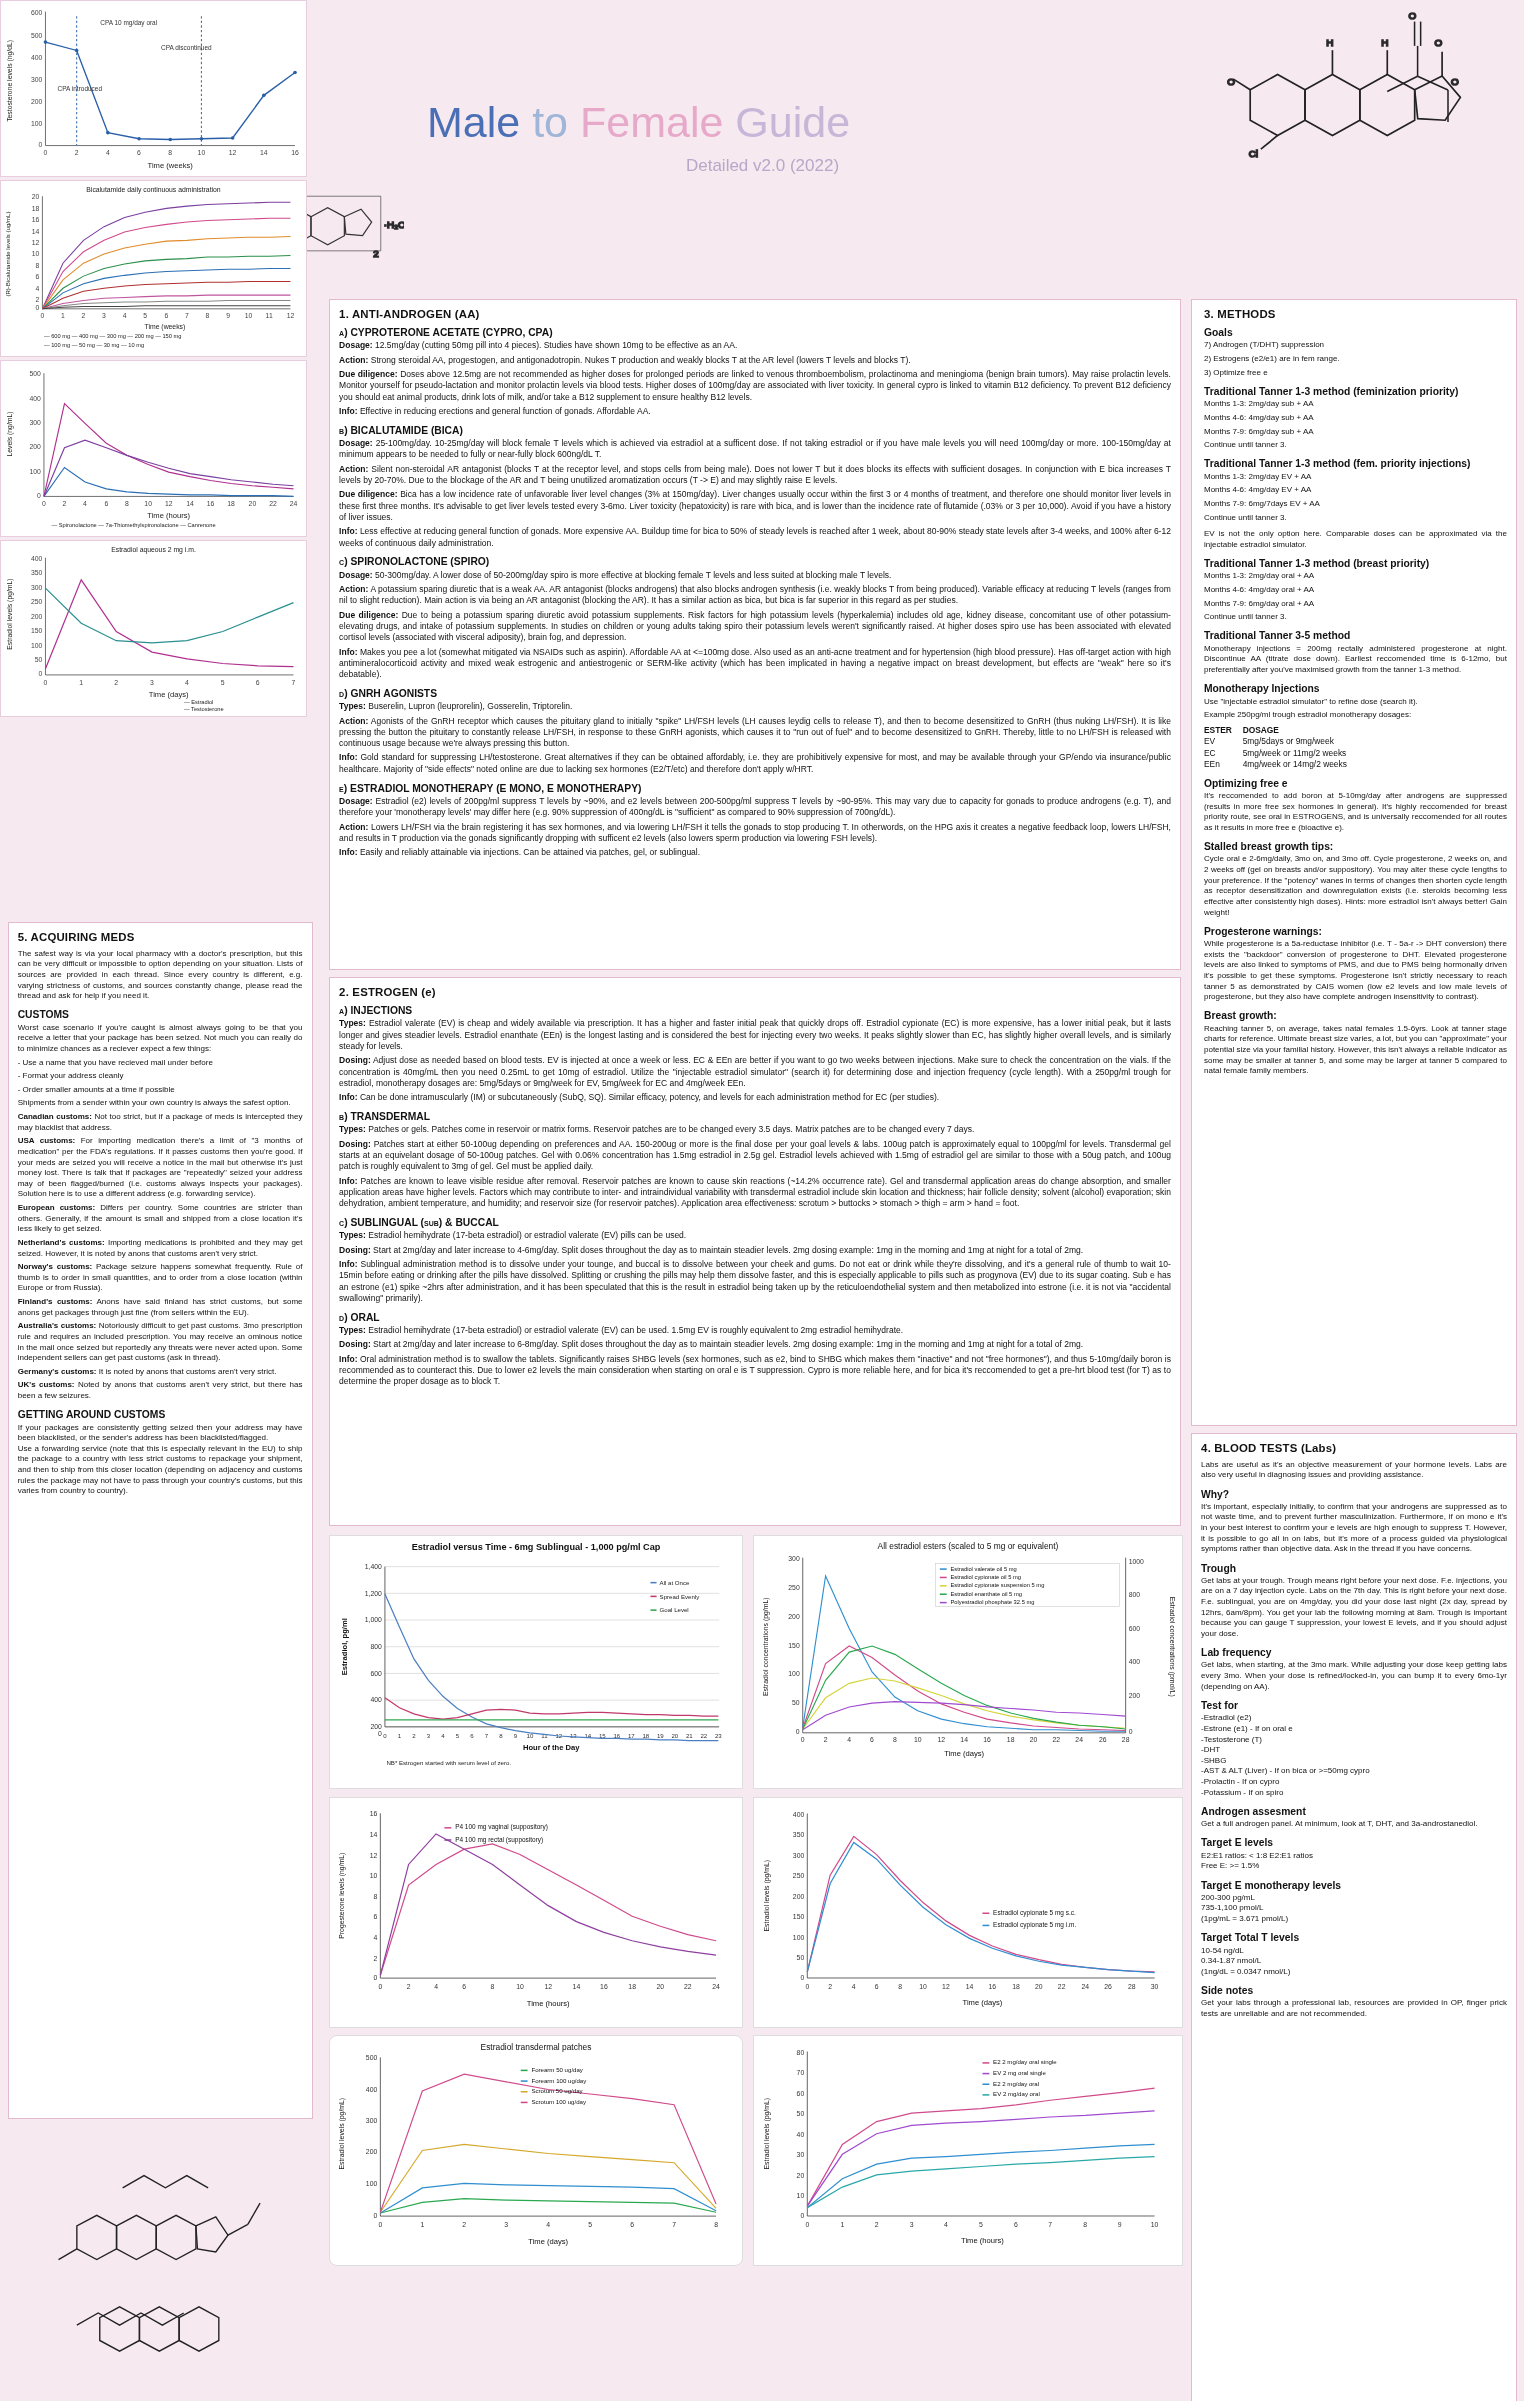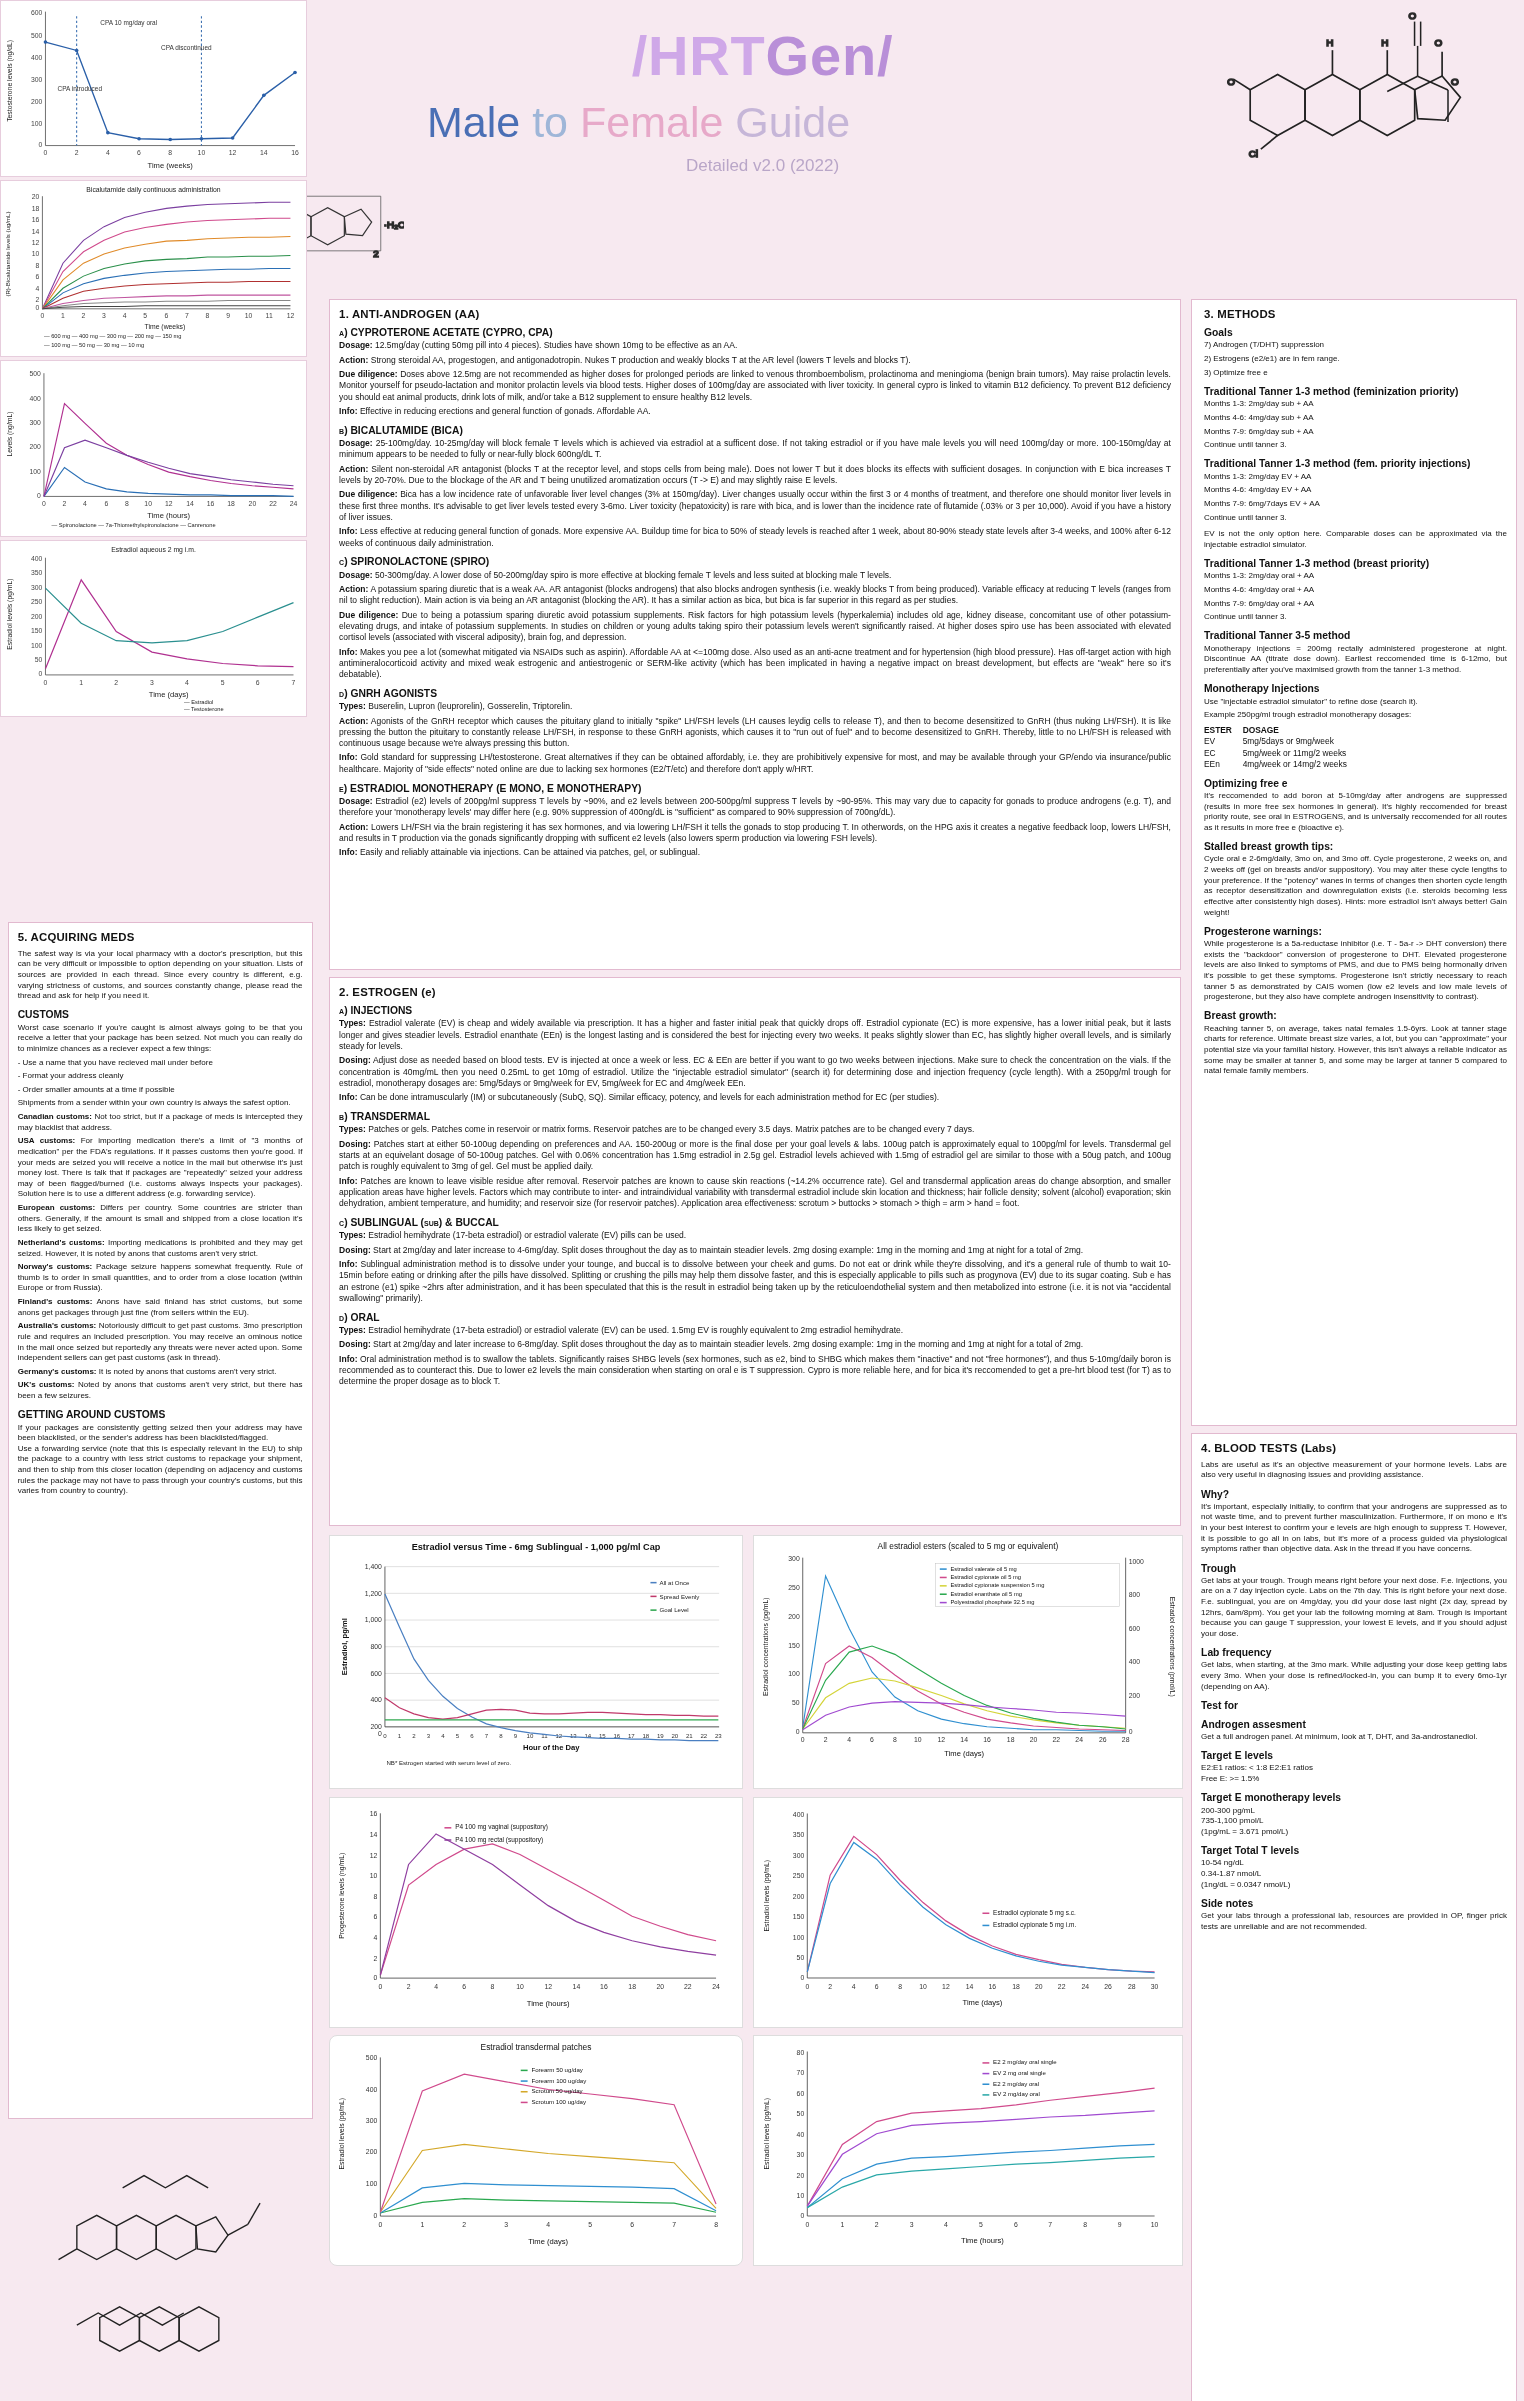--- a/index.html
+++ b/index.html
@@ -72,23 +72,20 @@
   table.dose th,table.dose td{border:none;padding:0.8px 10.7px 0.8px 0;text-align:left;vertical-align:top;}
   table.dose th{font-weight:bold;font-size:8.4px;}
   .small{font-size:8px;}
 </style>
 </head>
 <body>
 
 <div class="page">
 
   <div class="header">
-    <div class="title">
-      <span class="t1">/HRT</span><span class="t2">Gen/</span>
-    </div>
     <div class="subtitle">
       <span class="m">Male</span><span class="to"> to </span><span class="f">Female</span><span class="g"> Guide</span>
     </div>
     <div class="version">Detailed v2.0 (2022)</div>
 
     <svg class="chem" width="274" height="198" style="left:15.2px;top:7.6px;" viewBox="0 0 360 260">
       <g stroke="#222" fill="none" stroke-width="2.2">
         <polygon points="40,150 40,110 76,90 112,110 112,150 76,170"></polygon>
         <line x1="46" y1="146" x2="46" y2="114"></line>
         <line x1="108" y1="146" x2="108" y2="114"></line>
@@ -514,20 +511,28 @@
     <h2>4. BLOOD TESTS (Labs)</h2>
     <p class="small">Labs are useful as it's an objective measurement of your hormone levels. Labs are also very useful in diagnosing issues and providing assistance.</p>
 
     <h3>Why?</h3>
     <p class="small">It's important, especially initially, to confirm that your androgens are suppressed as to not waste time, and to prevent further masculinization. Furthermore, if on mono e it's in your best interest to confirm your e levels are high enough to suppress T. However, it is possible to go all in on labs, but it's more of a process guided via physiological symptoms rather than objective data. Ask in the thread if you have concerns.</p>
     <h3>Trough</h3>
     <p class="small">Get labs at your trough. Trough means right before your next dose. F.e. injections, you are on a 7 day injection cycle. Labs on the 7th day. This is right before your next dose. F.e. sublingual, you are on 4mg/day, you did your dose last night (2x day, spread by 12hrs, 6am/8pm). You get your lab the following morning at 8am. Trough is important because you can gauge T suppression, your lowest E levels, and if you should adjust your dose.</p>
     <h3>Lab frequency</h3>
     <p class="small">Get labs, when starting, at the 3mo mark. While adjusting your dose keep getting labs every 3mo. When your dose is refined/locked-in, you can bump it to every 6mo-1yr (depending on AA).</p>
     <h3>Test for</h3>
+    <p class="small" style="white-space:pre-line;">-Estradiol (e2)
+-Estrone (e1) - If on oral e
+-Testosterone (T)
+-DHT
+-SHBG
+-AST &amp; ALT (Liver) - If on bica or &gt;=50mg cypro
+-Prolactin - If on cypro
+-Potassium - If on spiro</p>
     <h3>Androgen assesment</h3>
     <p class="small">Get a full androgen panel. At minimum, look at T, DHT, and 3a-androstanediol.</p>
     <h3>Target E levels</h3>
     <p class="small" style="white-space:pre-line;">E2:E1 ratios: &lt; 1:8 E2:E1 ratios
 Free E: &gt;= 1.5%</p>
     <h3>Target E monotherapy levels</h3>
     <p class="small" style="white-space:pre-line;">200-300 pg/mL
 735-1,100 pmol/L
 (1pg/mL = 3.671 pmol/L)</p>
     <h3>Target Total T levels</h3>

